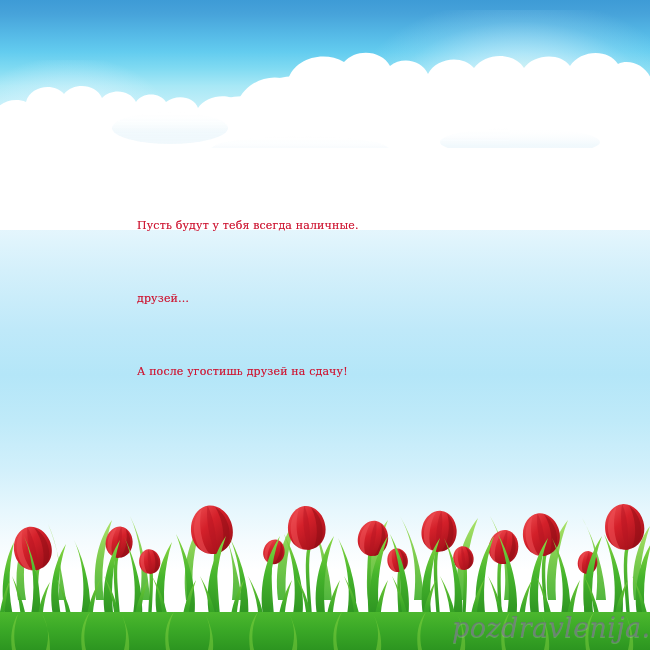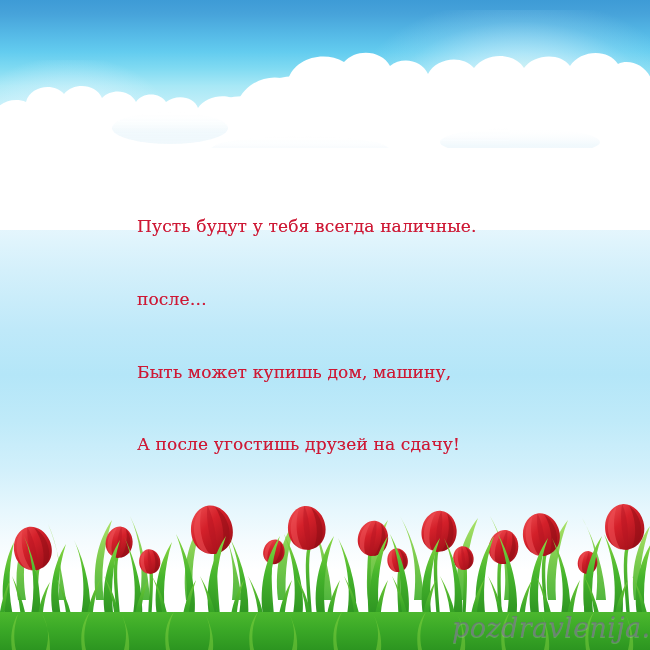--- a/index.html
+++ b/index.html
@@ -76,21 +76,21 @@
   .cloudband svg { display: block; }
 
   
   .verse {
     position: absolute;
     left: 137px;
     top: 166px;
     width: 470px;
     color: #CE1834;
     font-family: "DejaVu Serif", serif;
-    font-size: 17px;
+    font-size: 11px;
     line-height: 24.2px;
     letter-spacing: 0.15px;
     white-space: pre;
     text-shadow: 0 0 0.6px rgba(206,24,52,0.55);
   }
   .verse .ln { display: block; }
 
   
   .meadow {
     position: absolute;
@@ -188,22 +188,21 @@
         <ellipse cx="300" cy="150" rx="90" ry="14"></ellipse>
         <ellipse cx="520" cy="142" rx="80" ry="14"></ellipse>
       </g>
 
       <rect x="0" y="148" width="650" height="82" fill="#FFFFFF"></rect>
     </svg>
   </div>
 
   <div class="verse">
     <span class="ln">Пусть будут у тебя всегда наличные.</span>
-    <span class="ln">после…</span>
-    <span class="ln">Быть может купишь дом, машину,</span>
+    <span class="ln">друзей…</span>
     <span class="ln">А после угостишь друзей на сдачу!</span>
   </div>
 
   <div class="meadow">
     <svg width="650" height="650" viewBox="0 0 650 650" xmlns="http://www.w3.org/2000/svg">
       <defs>
         <linearGradient id="bladeA" x1="0" y1="1" x2="0" y2="0">
           <stop offset="0%" stop-color="#2A8F20"></stop>
           <stop offset="55%" stop-color="#46B52C"></stop>
           <stop offset="100%" stop-color="#8BD743"></stop>

